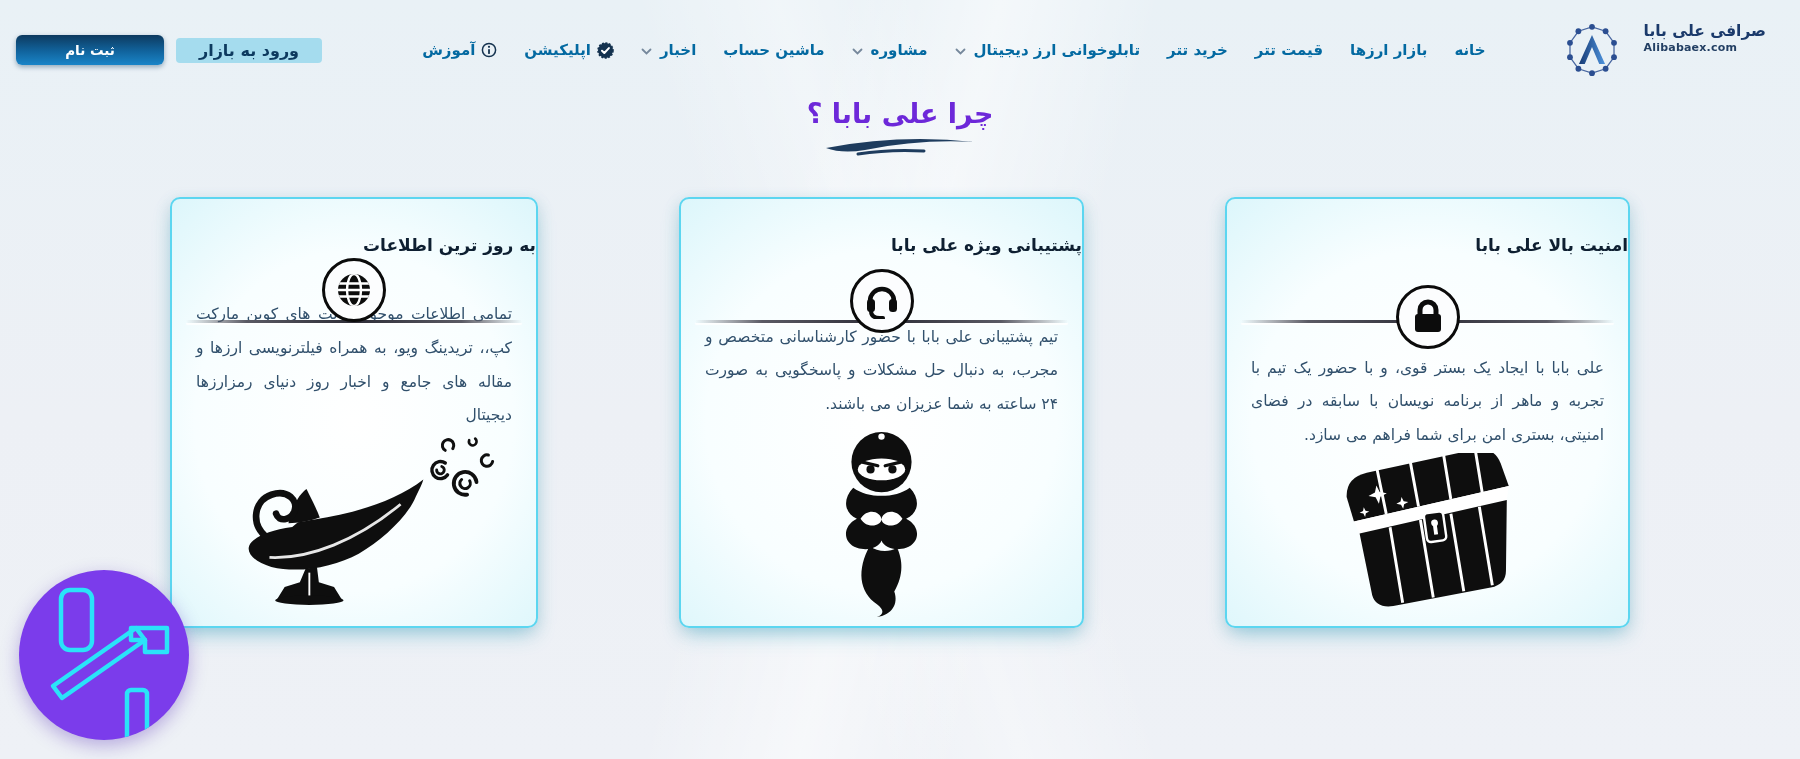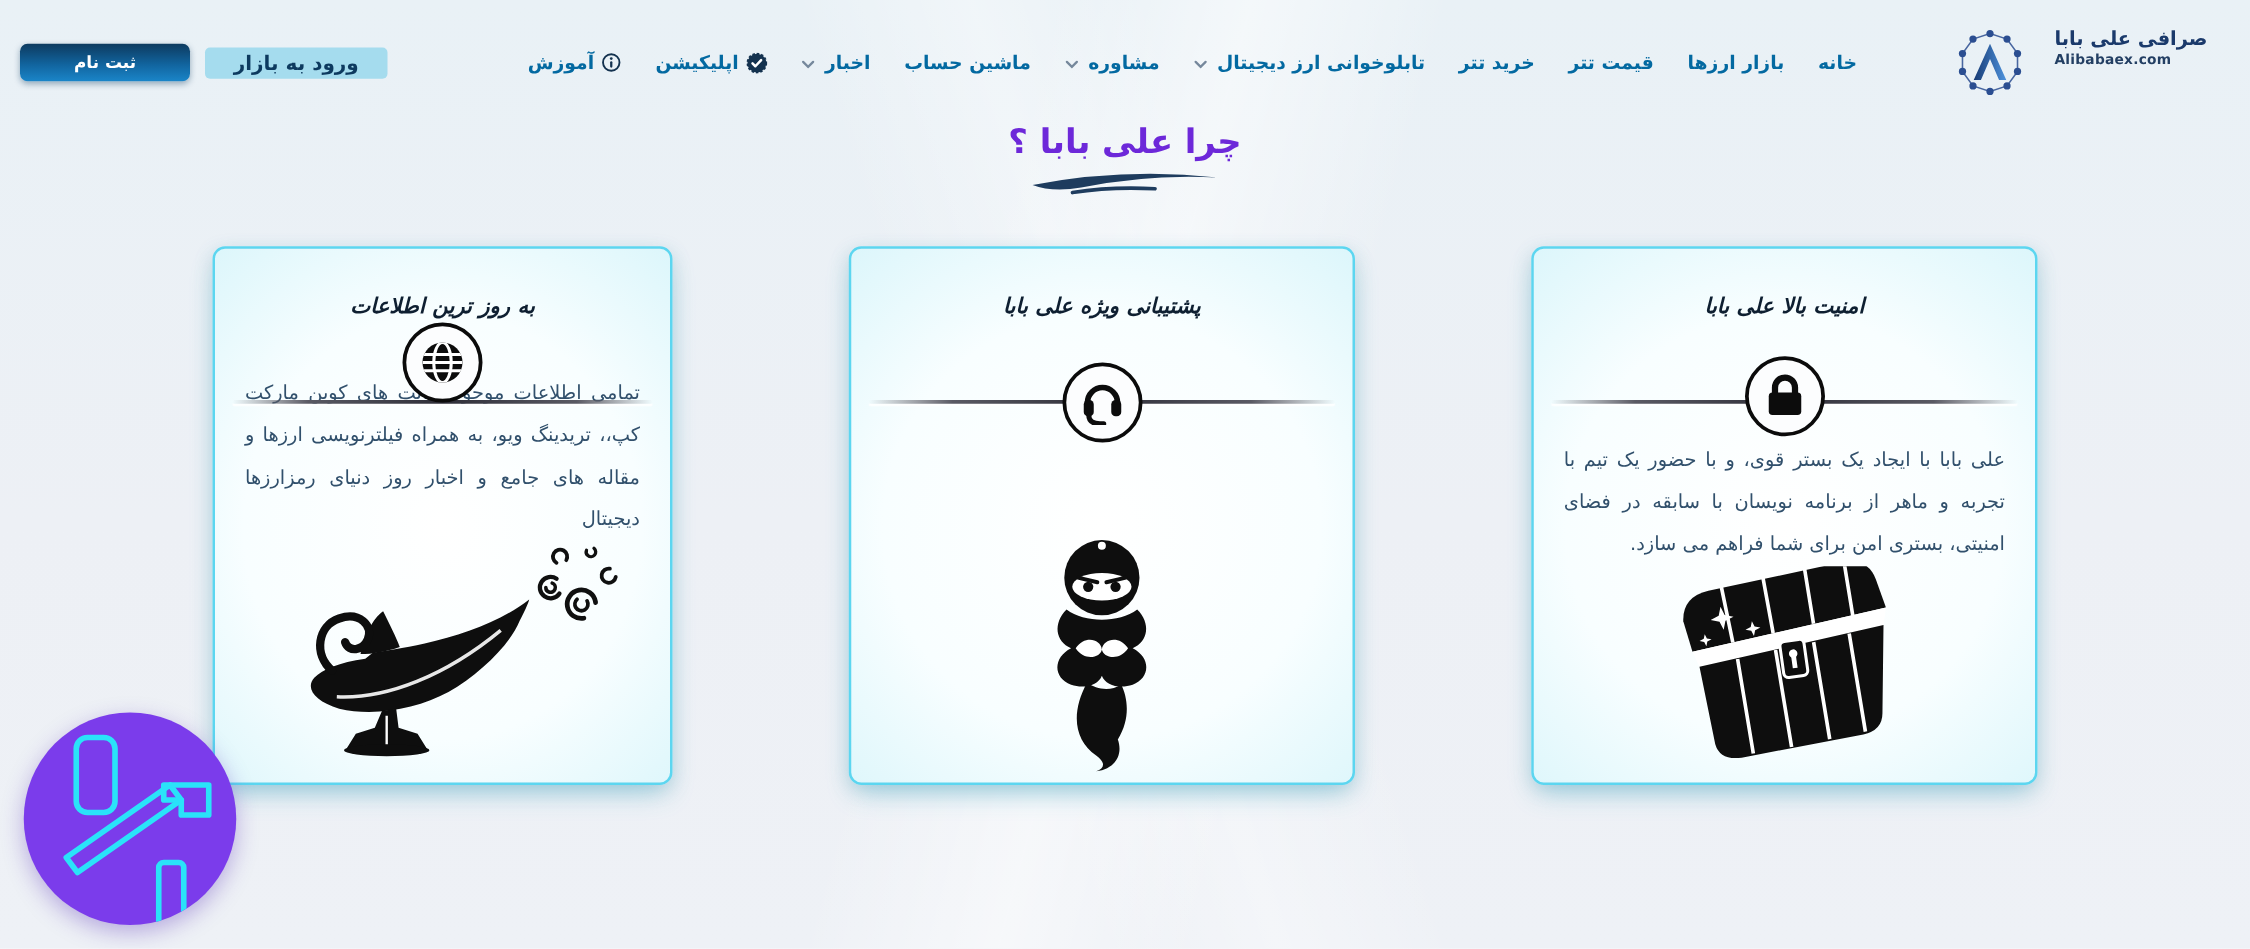--- a/index.html
+++ b/index.html
@@ -20,37 +20,37 @@
   .logo{display:flex;align-items:flex-start;gap:24px;direction:ltr;cursor:pointer;}
   .logo-text{display:flex;flex-direction:column;align-items:flex-start;line-height:1.25;}
   .logo-fa{font-size:15.5px;font-weight:bold;color:#1b3a6b;direction:rtl;}
   .logo-en{font-size:11px;color:#233f63;letter-spacing:.2px;font-weight:bold;}
   .nav{display:flex;align-items:center;gap:27px;margin-right:78px;}
   .nav a{display:flex;align-items:center;gap:6px;text-decoration:none;color:#0369a1;
     font-size:15px;font-weight:600;white-space:nowrap;cursor:pointer;}
   .nav .chev{margin-right:2px;margin-top:3px;}
   .actions{margin-right:auto;display:flex;direction:ltr;gap:12px;align-items:center;}
   .btn{border:none;cursor:pointer;font-family:inherit;font-weight:bold;border-radius:6px;}
-  .btn-register{width:136px;height:30px;color:#fff;font-size:13.5px;
+  .btn-register{width:148px;height:30px;color:#fff;font-size:13.5px;
     background:linear-gradient(180deg,#0d3a5f 0%,#11649e 55%,#1a85c8 100%);
     box-shadow:0 2px 5px rgba(13,58,95,.4);}
   .btn-login{width:146px;height:25px;color:#0d3a5f;font-size:16px;background:#a5dcee;border-radius:4px;}
   
   .why{position:relative;margin-top:12px;text-align:center;z-index:2;}
   .why h1{margin:0;font-size:27px;font-weight:600;color:#6d28d9;}
   .why svg{display:block;margin:4px auto 0;}
   
   .cards{position:relative;width:1460px;margin:38px auto 0;display:flex;
     justify-content:space-between;z-index:2;}
   .card{width:405px;height:431px;box-sizing:border-box;border:2px solid #5cd6f0;border-radius:10px;
     background:radial-gradient(ellipse 115% 105% at 50% 52%,#ffffff 0%,#f8feff 38%,#dcf6fb 66%,#a9e9f6 88%,#7fdef2 100%);
     box-shadow:0 10px 22px -6px rgba(56,170,200,.45),0 4px 14px rgba(120,160,180,.25);
     display:flex;flex-direction:column;padding-top:32px;}
   .card.narrow{width:368px;}
-  .card h3{margin:4px 0 23px;text-align:center;font-size:17px;font-weight:bold;color:#0e1f31;font-style:italic;}
+  .card h3{margin:4px 0 23px;font-size:17px;font-weight:bold;color:#0e1f31;}
   .divider{position:relative;height:64px;margin:12px 0 0;}
   .divider .line{position:absolute;top:30px;left:14px;right:14px;height:3px;border-radius:3px;
     background:linear-gradient(90deg,rgba(80,85,95,0) 0%,#5a5a64 18%,#2e2e38 50%,#5a5a64 82%,rgba(80,85,95,0) 100%);
     box-shadow:0 2px 1px rgba(255,255,255,.85);}
   .icon-circle{position:absolute;left:50%;top:50%;transform:translate(-50%,-50%);
     width:58px;height:58px;border-radius:50%;background:#fcfdfe;border:3px solid #0b0b0b;
     display:flex;align-items:center;justify-content:center;}
   .card p{margin:8px 24px 0;direction:rtl;text-align:justify;font-size:15.5px;
     line-height:2.18;color:#31506c;font-weight:500;}
   .card-art{flex:1;display:flex;align-items:flex-end;justify-content:center;padding-bottom:8px;}
@@ -199,20 +199,21 @@
       <div class="line"></div>
       <div class="icon-circle">
         <svg width="36" height="36" viewBox="0 0 36 36">
           <path d="M6,18 a12,12 0 0 1 24,0" stroke="#0c0c0c" stroke-width="4.5" fill="none"></path>
           <rect x="3" y="16" width="8" height="13" rx="3.5" fill="#0c0c0c"></rect>
           <rect x="25" y="16" width="8" height="13" rx="3.5" fill="#0c0c0c"></rect>
           <path d="M7,28 q0,7 9,7 h3" stroke="#0c0c0c" stroke-width="4" fill="none" stroke-linecap="round"></path>
         </svg>
       </div>
     </div>
+    <p>تیم پشتیبانی علی بابا با حضور کارشناسانی متخصص و مجرب، به دنبال حل مشکلات و پاسخگویی به صورت ۲۴ ساعته به شما عزیزان می باشند.</p>
     <div class="card-art">
       <svg width="155" height="196" viewBox="0 0 170 215">
         <circle cx="85" cy="44" r="33" fill="#0e0e0e"></circle>
         <ellipse cx="85" cy="52" rx="26" ry="12" fill="#fff"></ellipse>
         <circle cx="73" cy="52" r="4.5" fill="#0e0e0e"></circle>
           <circle cx="97" cy="52" r="4.5" fill="#0e0e0e"></circle>
         <path d="M64,44 L81,48 M106,44 L89,48" stroke="#0e0e0e" stroke-width="3.5" stroke-linecap="round"></path>
         <circle cx="85" cy="16" r="3.5" fill="#fff"></circle>
         <path d="M54,72 C70,84 100,84 116,72 C128,84 126,100 112,106 C128,114 128,132 112,138 C100,142 88,138 85,130 C82,138 70,142 58,138 C42,132 42,114 58,106 C44,100 42,84 54,72 Z" fill="#0e0e0e"></path>
         <path d="M62,106 C70,94 84,98 85,107 C86,98 100,94 108,106 C100,118 86,114 85,107 C84,114 70,118 62,106 Z" fill="#fff"></path>

